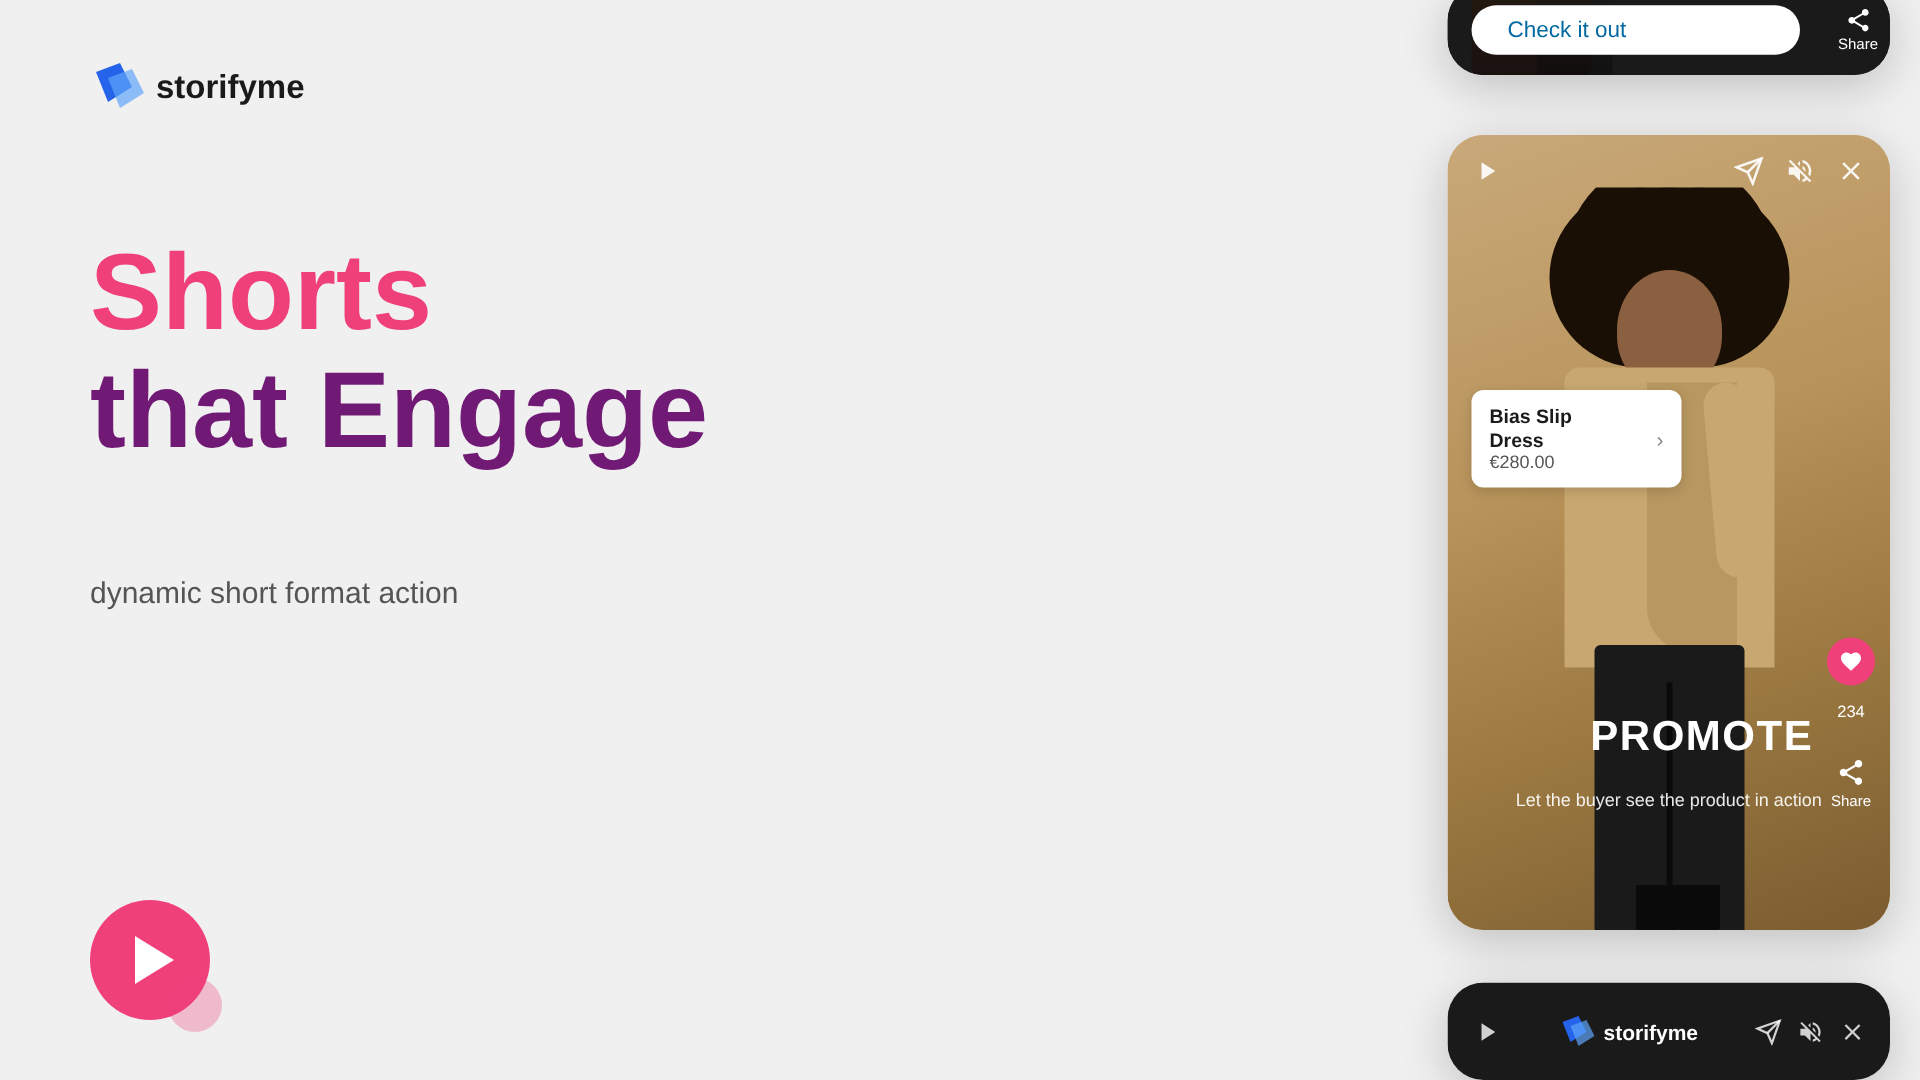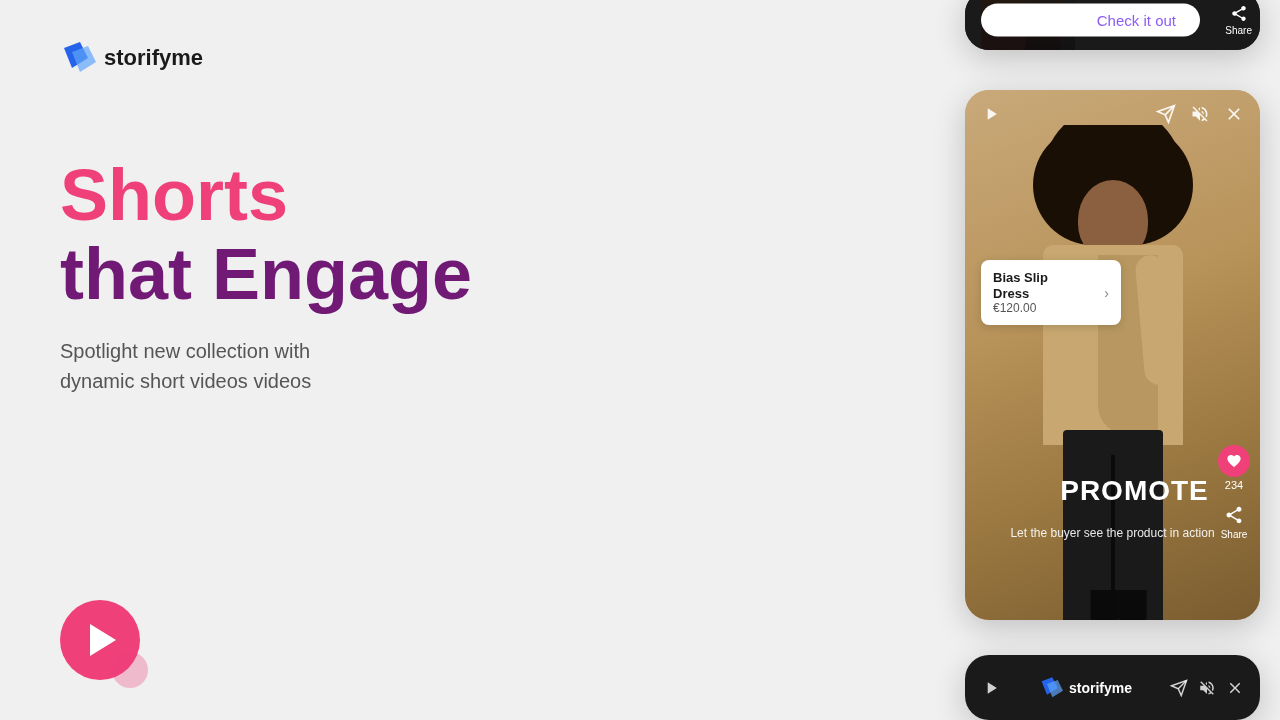--- a/index.html
+++ b/index.html
@@ -30,21 +30,21 @@
       gap: 8px;
       margin-bottom: 80px;
     }
 
     .logo-icon {
       width: 36px;
       height: 36px;
     }
 
     .headline {
-      margin-bottom: 22px;
+      margin-bottom: 37px;
     }
 
     .headline-shorts {
       font-size: 72px;
       font-weight: 700;
       color: #f0407a;
       line-height: 1.1;
     }
 
     .headline-engage {
@@ -138,27 +138,27 @@
       height: 60px;
       display: flex;
       align-items: center;
       justify-content: space-between;
       padding: 0 16px;
       position: relative;
     }
 
     .check-it-out-btn {
       background: white;
-      color: #8b5cf6;
+      color: #0369a1;
       padding: 8px 24px;
       border-radius: 20px;
       font-size: 15px;
       font-weight: 500;
       flex: 1;
-      text-align: right;
+      text-align: left;
     }
 
     .share-area {
       display: flex;
       flex-direction: column;
       align-items: center;
       color: white;
       font-size: 10px;
       gap: 2px;
       margin-left: 8px;
@@ -255,21 +255,21 @@
     }
 
     
     .side-actions {
       position: absolute;
       right: 10px;
       bottom: 80px;
       display: flex;
       flex-direction: column;
       align-items: center;
-      gap: 2px;
+      gap: 12px;
       z-index: 5;
     }
 
     .heart-icon {
       width: 32px;
       height: 32px;
       background: #f0407a;
       border-radius: 50%;
       display: flex;
       align-items: center;
@@ -347,22 +347,22 @@
     </svg>
     <span style="font-size:22px;font-weight:600;color:#1a1a1a;">storifyme</span>
   </div>
 
   <div class="headline">
     <div class="headline-shorts">Shorts</div>
     <div class="headline-engage">that Engage</div>
   </div>
 
   <div class="subtext">
-    <span>Spotlight new collection with</span><br>
-    <span>dynamic short videos videos</span>
+    <br>
+    <span>dynamic short format action</span>
   </div>
 
   <div style="margin-top: auto; padding-top: 40px;">
     <div class="play-button">
       <div class="play-icon"></div>
     </div>
   </div>
 
 </div>
 
@@ -434,21 +434,21 @@
 
           <svg width="20" height="20" viewBox="0 0 24 24" fill="rgba(255,255,255,0.9)">
             <path d="M19 6.41L17.59 5 12 10.59 6.41 5 5 6.41 10.59 12 5 17.59 6.41 19 12 13.41 17.59 19 19 17.59 13.41 12z"></path>
           </svg>
         </div>
       </div>
 
       <div class="product-card">
         <div class="product-info">
           <span class="product-name">Bias Slip<br>Dress</span>
-          <span class="product-price">€120.00</span>
+          <span class="product-price">€280.00</span>
         </div>
         <span class="product-arrow">›</span>
       </div>
 
       <div class="promote-overlay">
         <div class="promote-title">PROMOTE</div>
         <div class="promote-subtitle">Let the buyer see the product in action</div>
       </div>
 
       <div class="side-actions">

